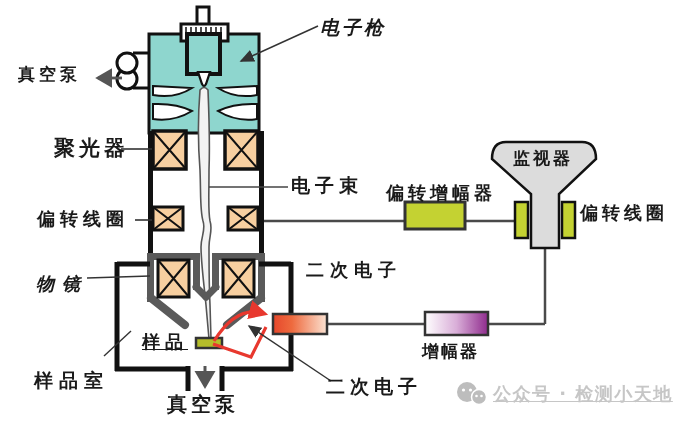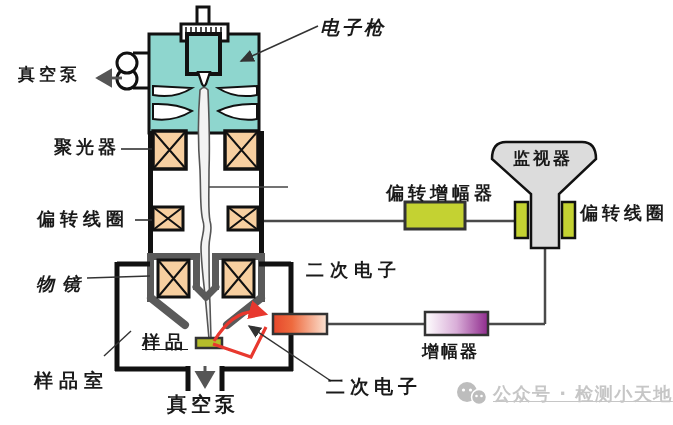--- a/index.html
+++ b/index.html
@@ -174,34 +174,35 @@
       <circle cx="479" cy="397" r="7.5" fill="#bdbdbd" stroke="#fff" stroke-width="1.5"></circle>
       <circle cx="463.5" cy="390" r="1.6" fill="#fff"></circle>
       <circle cx="470.5" cy="390" r="1.6" fill="#fff"></circle>
       <circle cx="476.5" cy="396" r="1.3" fill="#fff"></circle>
       <circle cx="481.5" cy="396" r="1.3" fill="#fff"></circle>
     </g>
   </svg>
 
   <div class="lbl" style="left:18px;top:65px;font-size:17px;letter-spacing:4px;">真空泵</div>
 
-  <div class="lbl" style="left:54px;top:137px;font-size:18px;letter-spacing:4px;">聚光器</div>
+  <div class="lbl" style="left:54px;top:137px;font-size:21px;letter-spacing:4px;">聚光器</div>
 
   <div class="lbl" style="left:37px;top:209px;font-size:18px;letter-spacing:5px;">偏转线圈</div>
 
   <div class="lbl" style="left:36px;top:274px;font-size:18px;letter-spacing:8px;font-style:italic;">物镜</div>
 
   <div class="lbl" style="left:34px;top:350px;font-size:19px;letter-spacing:6px;margin-top:20px;">样品室</div>
 
   <div class="lbl" style="left:142px;top:332px;font-size:18px;letter-spacing:5px;text-decoration:underline;">样品</div>
 
   <div class="lbl" style="left:167px;top:393px;font-size:20px;letter-spacing:4px;">真空泵</div>
 
   <div class="lbl" style="left:320px;top:17px;font-size:19px;letter-spacing:3px;font-style:italic;">电子枪</div>
 
+  <div class="lbl" style="left:291px;top:175px;font-size:19px;letter-spacing:5px;">电子束</div>
 
   <div class="lbl" style="left:386px;top:183px;font-size:18px;letter-spacing:4px;text-align:center;">偏转增幅器</div>
 
   <div class="lbl" style="left:513px;top:149px;font-size:17px;letter-spacing:3px;">监视器</div>
 
   <div class="lbl" style="left:580px;top:203px;font-size:18px;letter-spacing:4px;">偏转线圈</div>
 
   <div class="lbl" style="left:306px;top:260px;font-size:18px;letter-spacing:6px;">二次电子</div>
 
   <div class="lbl" style="left:422px;top:342px;font-size:17px;letter-spacing:2px;">增幅器</div>

